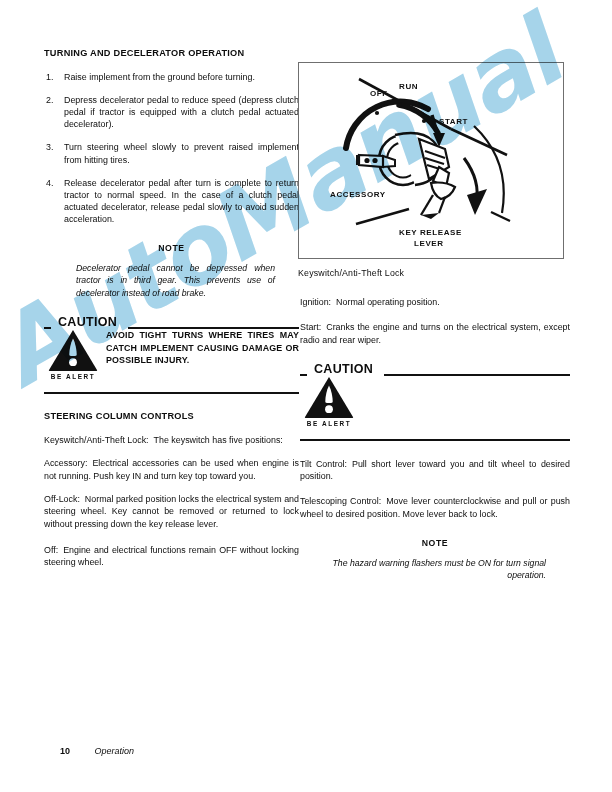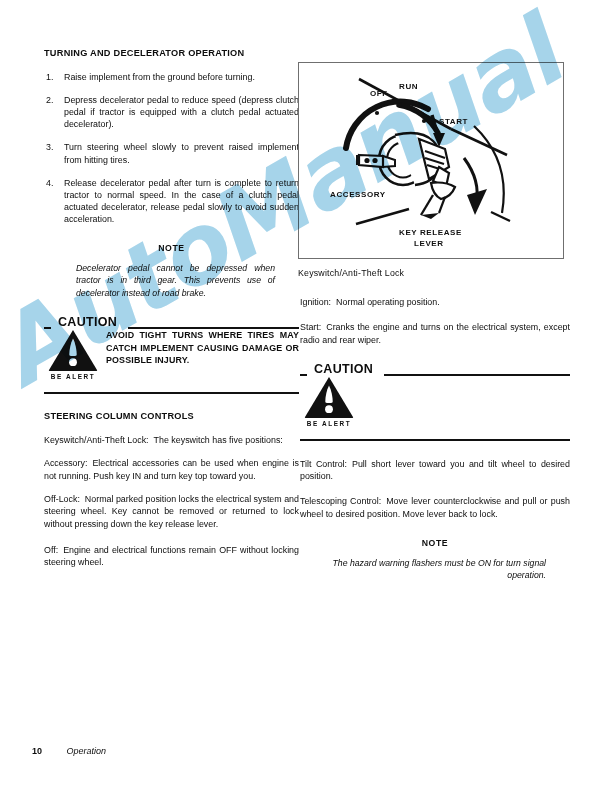--- a/index.html
+++ b/index.html
@@ -204,21 +204,21 @@
     text-align: left;
     font-size: 8.8px;
     font-weight: normal;
     margin-top: 9px;
     letter-spacing: 0.2px;
   }
 
   
   .footer {
     position: absolute;
-    left: 32px;
+    left: 60px;
     bottom: 36px;
     font-size: 9px;
     z-index: 2;
     margin-top: 48px;
   }
   .footer .pageno {
     font-weight: bold;
     margin-right: 22px;
   }
   .footer .sect {

